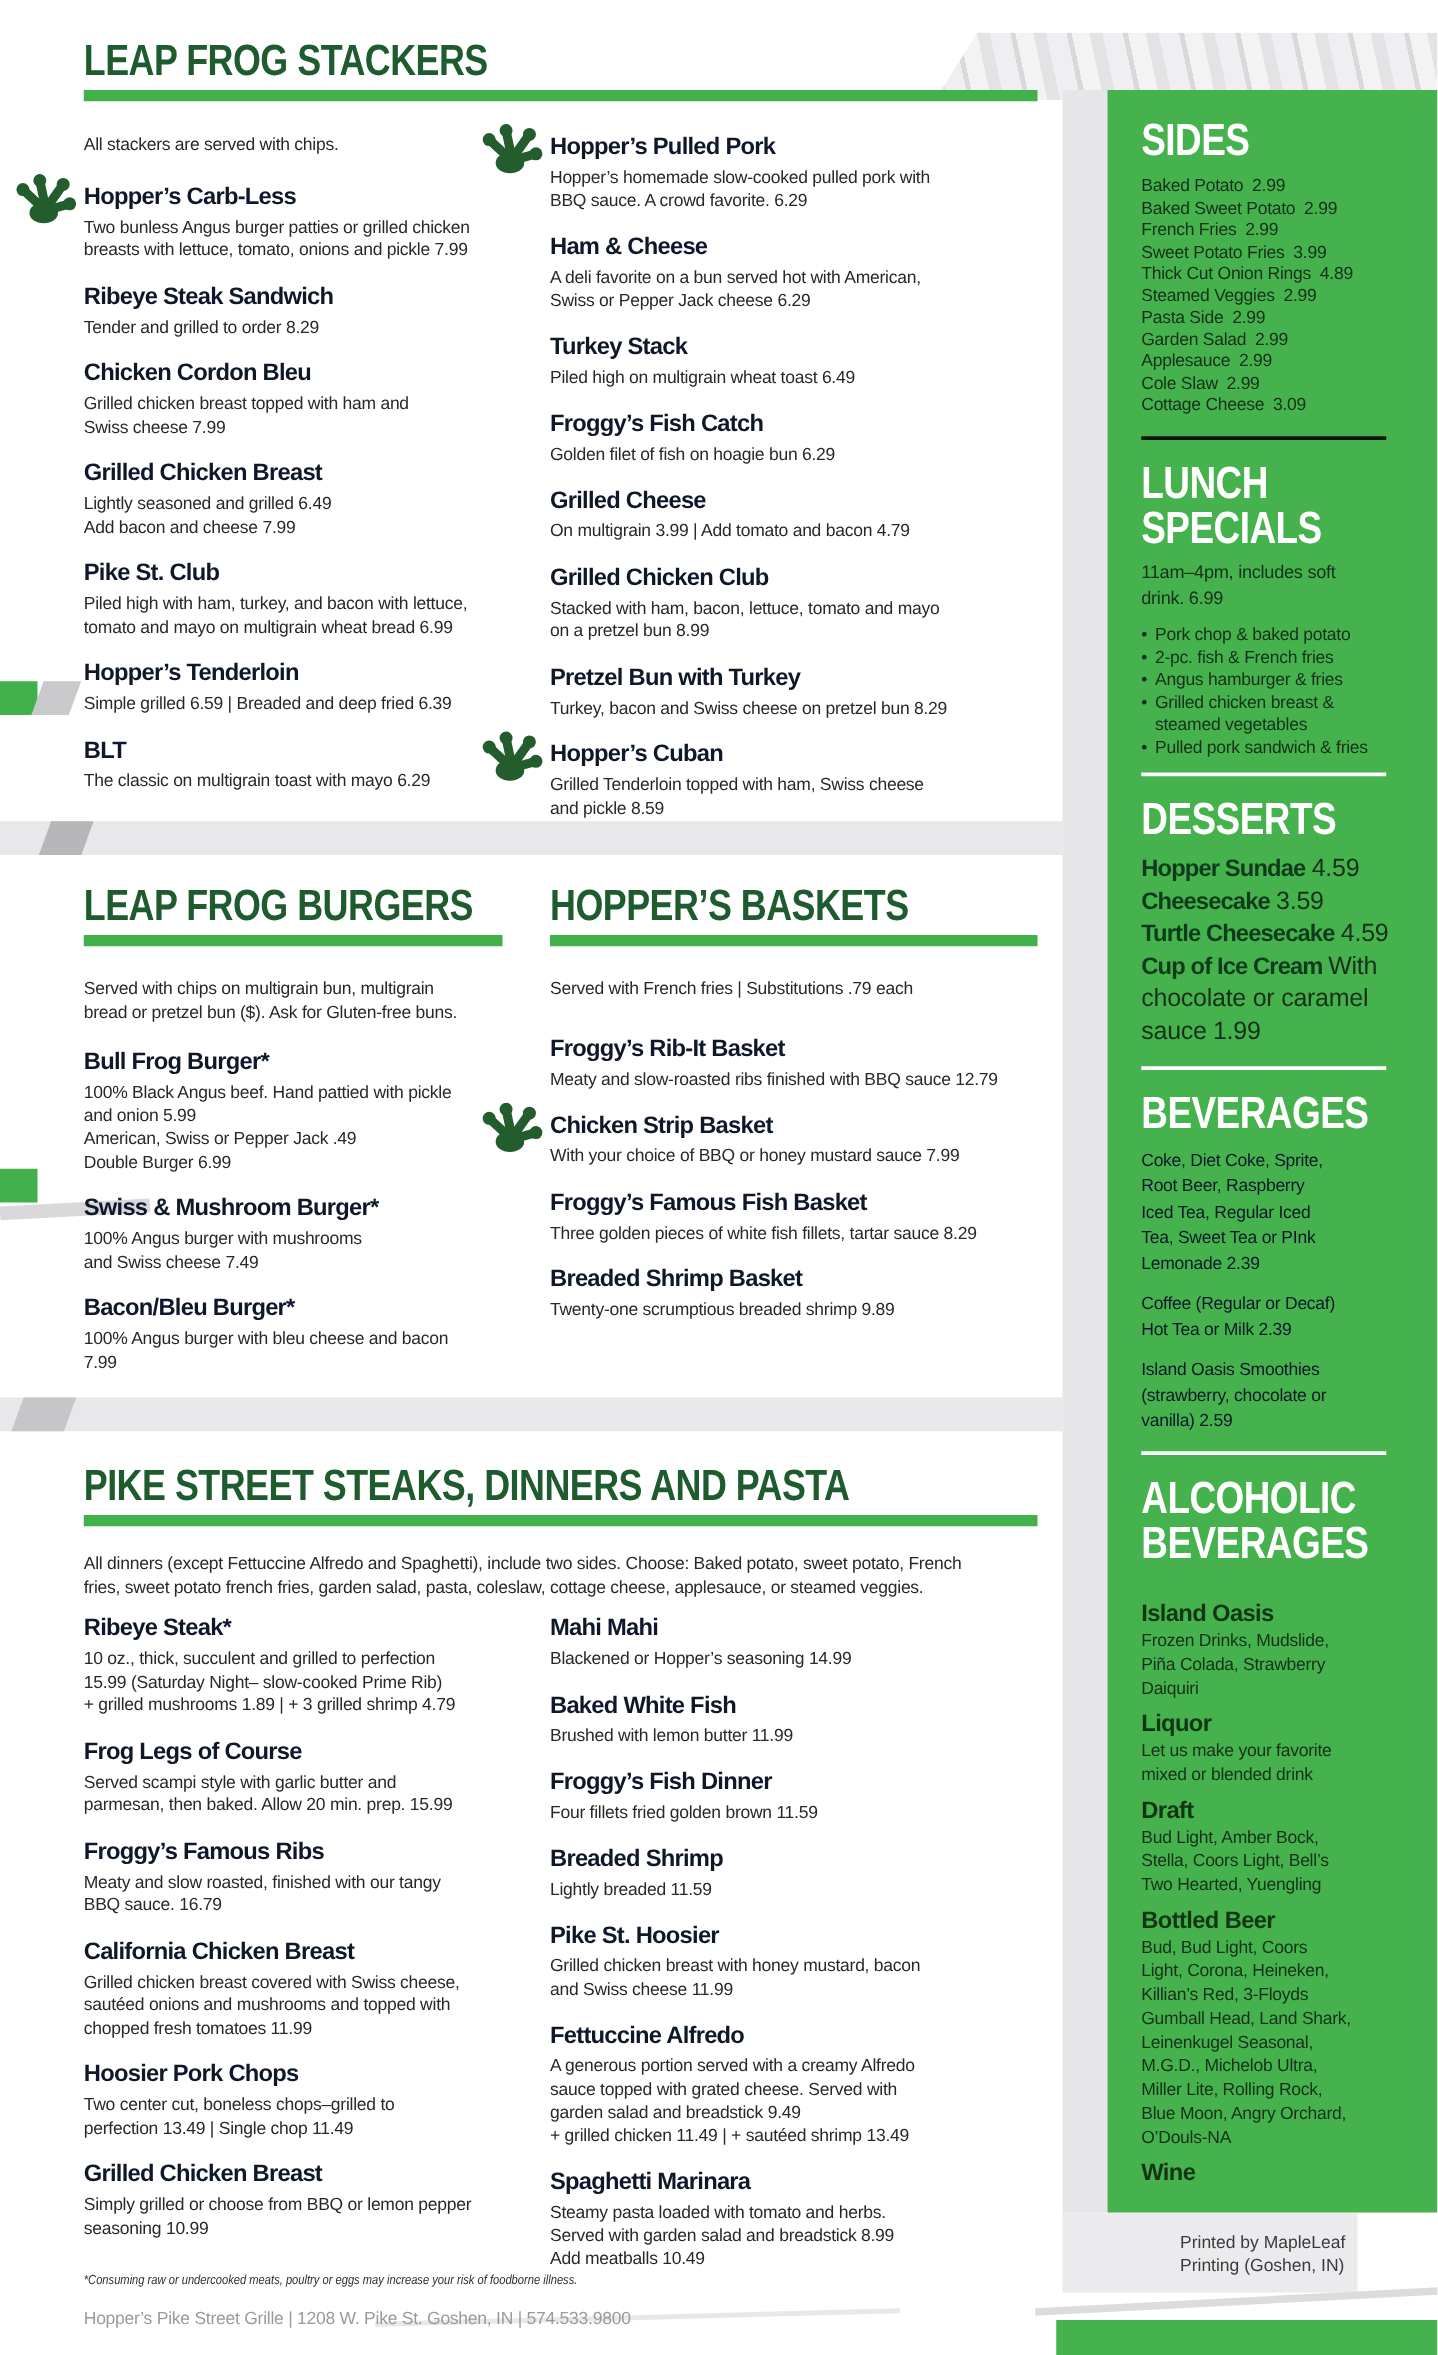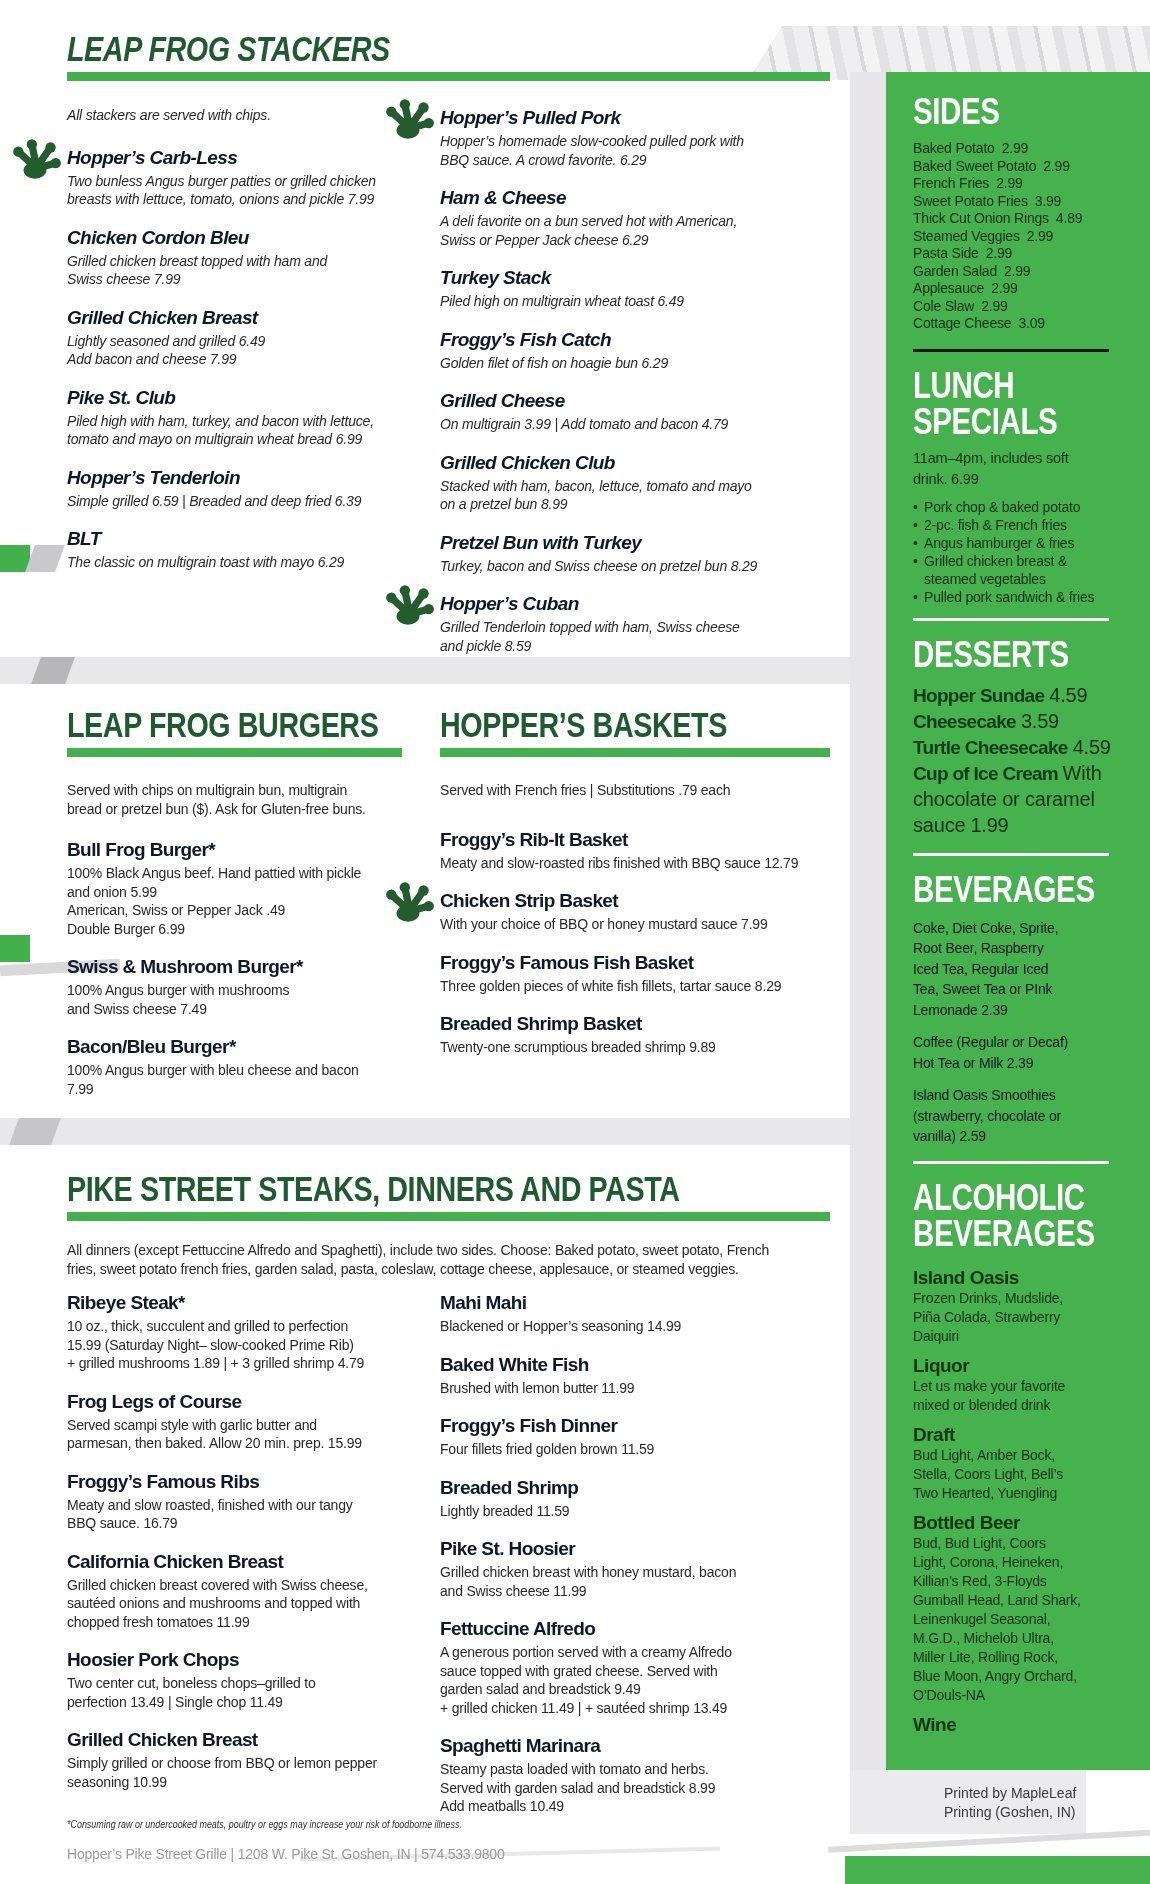--- a/index.html
+++ b/index.html
@@ -32,21 +32,21 @@
   .sec-title{font-weight:bold;color:#1E5B2F;font-size:35px;line-height:34px;
     letter-spacing:-0.5px;white-space:nowrap;transform:scaleX(0.82);transform-origin:left;}
   .bar{height:9px;background:#43B14B;margin-top:6px;}
   .note{font-size:14px;line-height:18.5px;letter-spacing:-0.2px;color:#28282a;white-space:pre-line;}
   .mi{position:relative;margin-bottom:17px;}
   .mi-name{font-weight:bold;font-size:19px;line-height:24px;letter-spacing:-0.6px;color:#0f172a;}
   .mi-desc{font-size:14px;line-height:18.5px;letter-spacing:-0.2px;color:#28282a;white-space:pre-line;margin-top:2px;}
   .frog{position:absolute;left:-58px;top:-8px;width:54px;height:46px;}
   .frog svg{width:100%;height:100%;}
 
-  #sec1{left:67px;top:32px;width:763px;font-style:italic;}
+  #sec1{left:67px;top:32px;width:763px;}
   #sec1 .cols{position:relative;}
   #sec1 .c1{position:absolute;left:0;top:0;width:354px;}
   #sec1 .c2{position:absolute;left:373px;top:0;width:392px;padding-top:25px;}
   #sec1 .c1 .note{margin:25px 0 21px;}
 
   #burgers{left:67px;top:708px;width:354px;}
   #baskets{left:440px;top:708px;width:392px;}
   #burgers .bar{width:335px;} #baskets .bar{width:390px;}
   #burgers .note{margin:24px 0 20px;}
   #baskets .note{margin:24px 0 28px;}
@@ -82,21 +82,21 @@
   .ds-wrap{margin-top:10px;width:238px;}
   .ds{line-height:25px;}
   .ds-name{font-weight:bold;font-size:19px;letter-spacing:-0.7px;color:#0F3A1B;}
   .ds-tail,.ds-pr{font-size:20px;letter-spacing:-0.2px;color:#16301A;}
   .ds-pr{margin-left:5px;}
   .bev{font-size:14px;line-height:20.5px;letter-spacing:-0.2px;color:#0f172a;white-space:pre-line;margin:0 0 12px;width:210px;}
   .bev-wrap{margin-top:10px;}
   .al{margin-bottom:8px;width:215px;}
   .al-name{font-weight:bold;font-size:19px;line-height:23px;letter-spacing:-0.5px;color:#123514;}
   .al-desc{font-size:14px;line-height:19px;letter-spacing:-0.2px;color:#16301A;white-space:pre-line;}
-  .al-wrap{margin-top:14px;}
+  .al-wrap{margin-top:28px;}
 </style>
 </head>
 <body>
 
 <div class="abs" id="band-top"></div>
 <div class="abs" id="gutter"></div>
 <div class="abs hband" id="hband1"></div>
 <div class="abs" id="hband1-dark"></div>
 <div class="abs hband" id="hband2"></div>
 <div class="abs" id="hband2-dark"></div>
@@ -128,20 +128,24 @@
               <circle cx="22" cy="6" r="5" fill="#235C2D"></circle>
               <circle cx="40" cy="9" r="5" fill="#235C2D"></circle>
               <circle cx="45" cy="24" r="5" fill="#235C2D"></circle>
               <ellipse cx="25" cy="31" rx="11" ry="8" fill="#235C2D"></ellipse>
             </svg></span>
         <div class="mi-name">Hopper’s Carb-Less</div>
         <div class="mi-desc">Two bunless Angus burger patties or grilled chicken
 breasts with lettuce, tomato, onions and pickle 7.99</div>
       </div>
       <div class="mi">
+        <div class="mi-name">Ribeye Steak Sandwich</div>
+        <div class="mi-desc">Tender and grilled to order 8.29</div>
+      </div>
+      <div class="mi">
         <div class="mi-name">Chicken Cordon Bleu</div>
         <div class="mi-desc">Grilled chicken breast topped with ham and
 Swiss cheese 7.99</div>
       </div>
       <div class="mi">
         <div class="mi-name">Grilled Chicken Breast</div>
         <div class="mi-desc">Lightly seasoned and grilled 6.49
 Add bacon and cheese 7.99</div>
       </div>
       <div class="mi">

